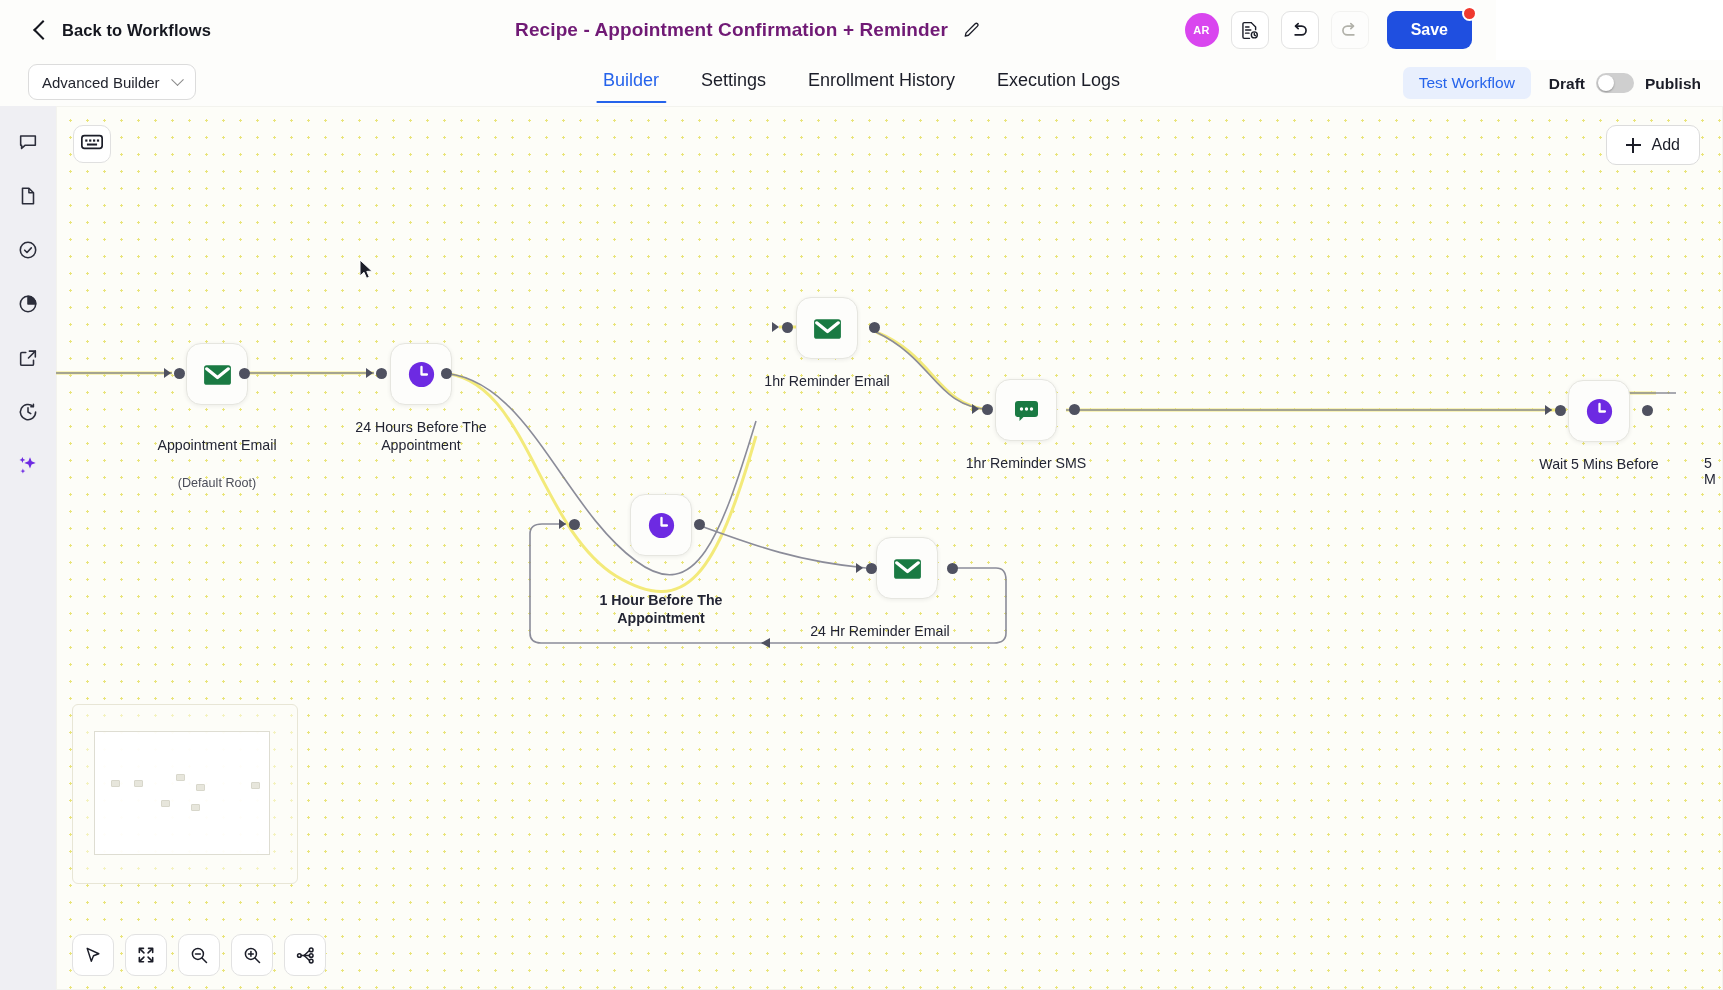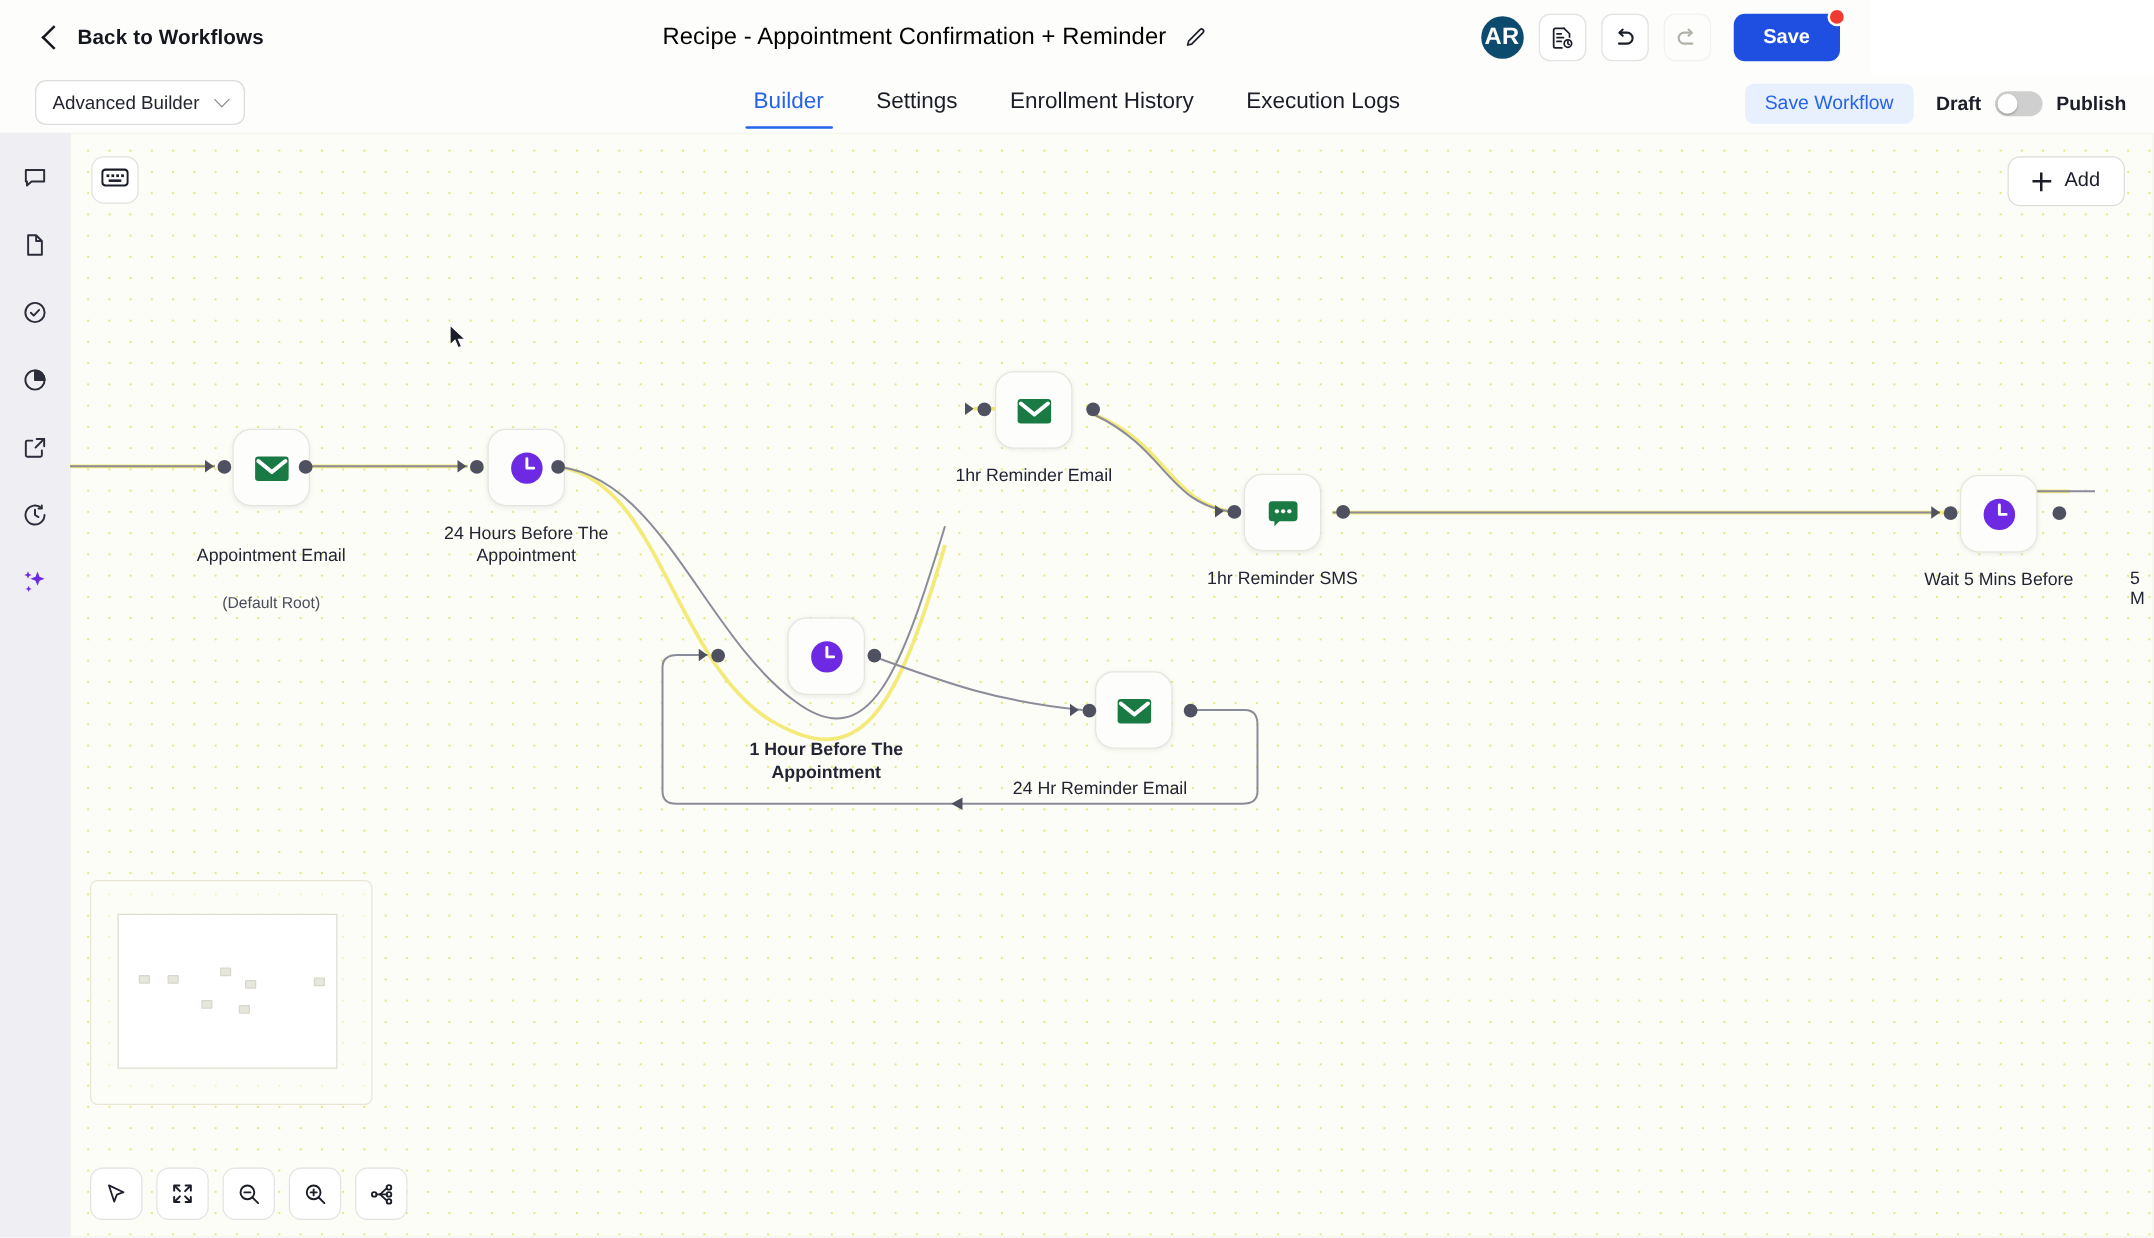--- a/index.html
+++ b/index.html
@@ -31,32 +31,32 @@
     transform: rotate(45deg);
     margin-right: 2px;
   }
   .back-label { font-size: 16.5px; font-weight: 600; color: #15171f; letter-spacing: .1px; }
 
   .header-title-wrap {
     position: absolute; left: 50%; transform: translateX(-50%);
     display: flex; align-items: center; gap: 14px;
     white-space: nowrap;
   }
-  .header-title { font-size: 19px; font-weight: 400; color: #000000; letter-spacing: .1px; }
+  .header-title { font-size: 19px; font-weight: 700; color: #701a75; letter-spacing: .1px; }
   .pencil-icon { width: 19px; height: 19px; cursor: pointer; }
 
   .header-right {
     position: absolute; right: 24px; top: 0; height: 60px;
     display: flex; align-items: center; gap: 12px;
   }
   .avatar {
     width: 34px; height: 34px; border-radius: 50%;
-    background: #0c4a6e; color: #ffffff;
+    background: #d946ef; color: #ffffff;
     display: flex; align-items: center; justify-content: center;
-    font-size: 19px; font-weight: 600; letter-spacing: .4px;
+    font-size: 11px; font-weight: 600; letter-spacing: .4px;
   }
   .icon-btn {
     width: 38px; height: 38px; border-radius: 9px;
     border: 1px solid #e3e3e3; background: #ffffff;
     display: flex; align-items: center; justify-content: center;
     cursor: pointer;
   }
   .icon-btn.disabled { opacity: .42; }
   .save-btn {
     position: relative;
@@ -335,21 +335,21 @@
   </div>
 
   <div class="tabs">
     <div class="tab active">Builder</div>
     <div class="tab">Settings</div>
     <div class="tab">Enrollment History</div>
     <div class="tab">Execution Logs</div>
   </div>
 
   <div class="subbar-right">
-    <div class="test-workflow">Save Workflow</div>
+    <div class="test-workflow">Test Workflow</div>
     <div class="publish-group">
       <span class="pg-label">Draft</span>
       <div class="toggle">
           <div class="knob"></div>
         </div>
       <span class="pg-label">Publish</span>
     </div>
   </div>
 </div>
 

